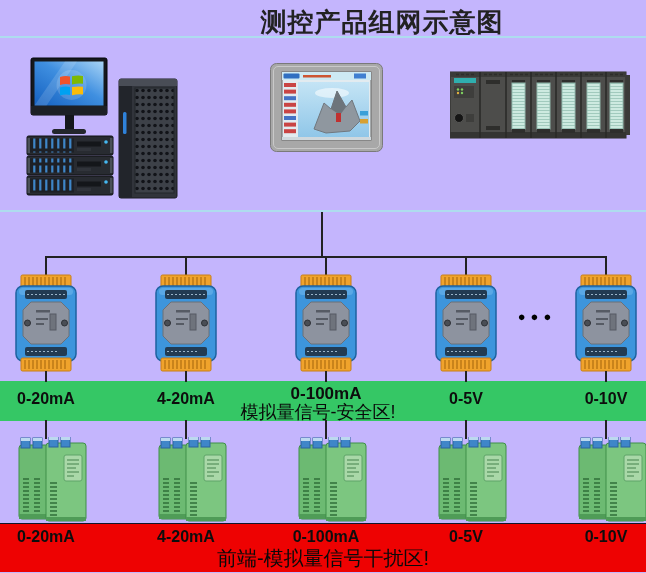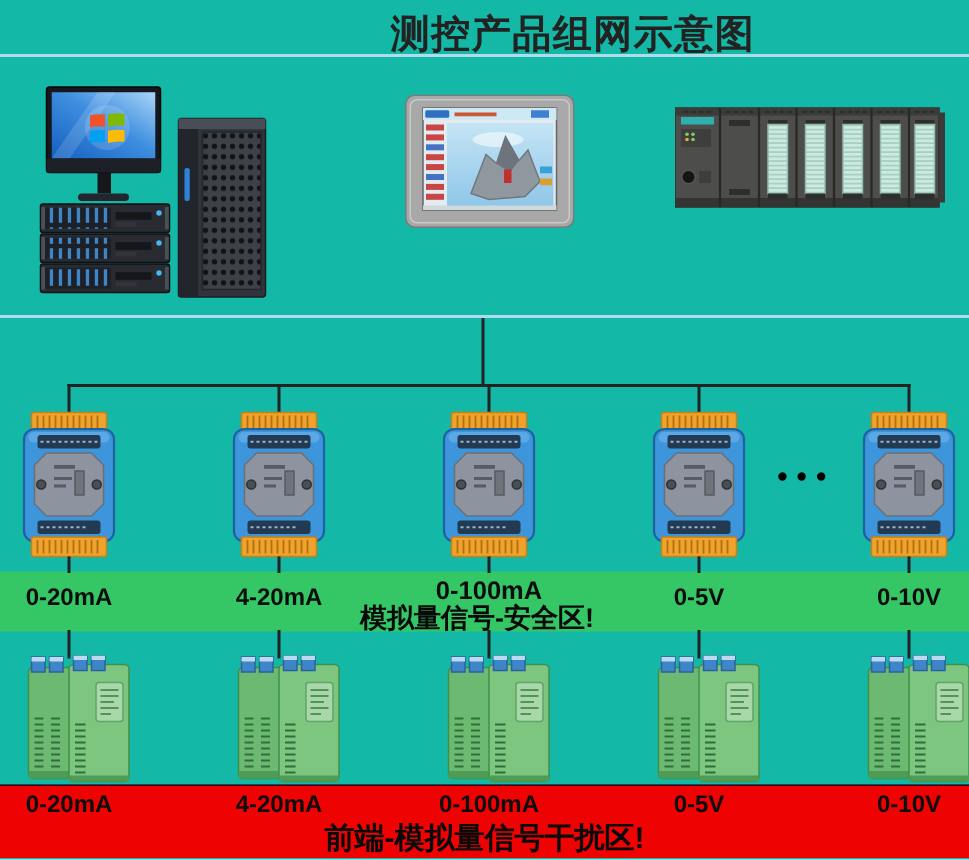--- a/index.html
+++ b/index.html
@@ -1,17 +1,17 @@
 <!DOCTYPE html>
 <html style="--green-band: #35c765; --red-band: #ee0202; --divider: #aedcee; --line: #222222;"><head>
 <meta charset="utf-8">
 <style>
   html,body{margin:0;padding:0;background:#fff;}
   .canvas{
-    position:relative;width:646px;height:573px;background:#14b8a6;overflow:hidden;
+    position:relative;width:646px;height:573px;background:#c4b5fd;overflow:hidden;
     font-family:"Liberation Sans","DejaVu Sans",sans-serif;color:#1a1a1a;
   }
   .abs{position:absolute;}
   .page-title{
     left:382px;top:5px;transform:translateX(-50%);
     font-size:26px;font-weight:600;letter-spacing:1px;white-space:nowrap;color:#222;
   }
   .divider{left:0;width:646px;height:2px;background:var(--divider,#aedcee);}
   .divider.d1{top:36px;}
   .divider.d2{top:210px;}
@@ -34,21 +34,21 @@
   .col .sig-green{top:390px;}
   .col.raised .sig-green{top:384px;font-size:17px;}
   .col .sig-red{top:528px;}
   .dots{
     left:537px;top:309px;transform:translateX(-50%);
     font-size:13px;letter-spacing:5px;color:#000;white-space:nowrap;
   }
   .band{left:0;width:646px;}
   .band-green{top:381px;height:40px;background:var(--green-band,#35c765);}
   .band-red{top:523px;height:48px;background:var(--red-band,#ee0202);border-top:1px solid #0f172a;}
-  .band-title{position:absolute;transform:translateX(-50%);font-weight:700;color:#0a0a0a;white-space:nowrap;}
+  .band-title{position:absolute;transform:translateX(-50%);font-weight:400;color:#0a0a0a;white-space:nowrap;}
   .band-green .band-title{left:318px;top:19px;font-size:18px;}
   .band-red .band-title{left:323px;top:21px;font-size:20px;}
   svg{display:block;}
 </style>
 </head>
 <body>
 
 <div class="canvas">
 
   <div class="abs page-title">测控产品组网示意图</div>

